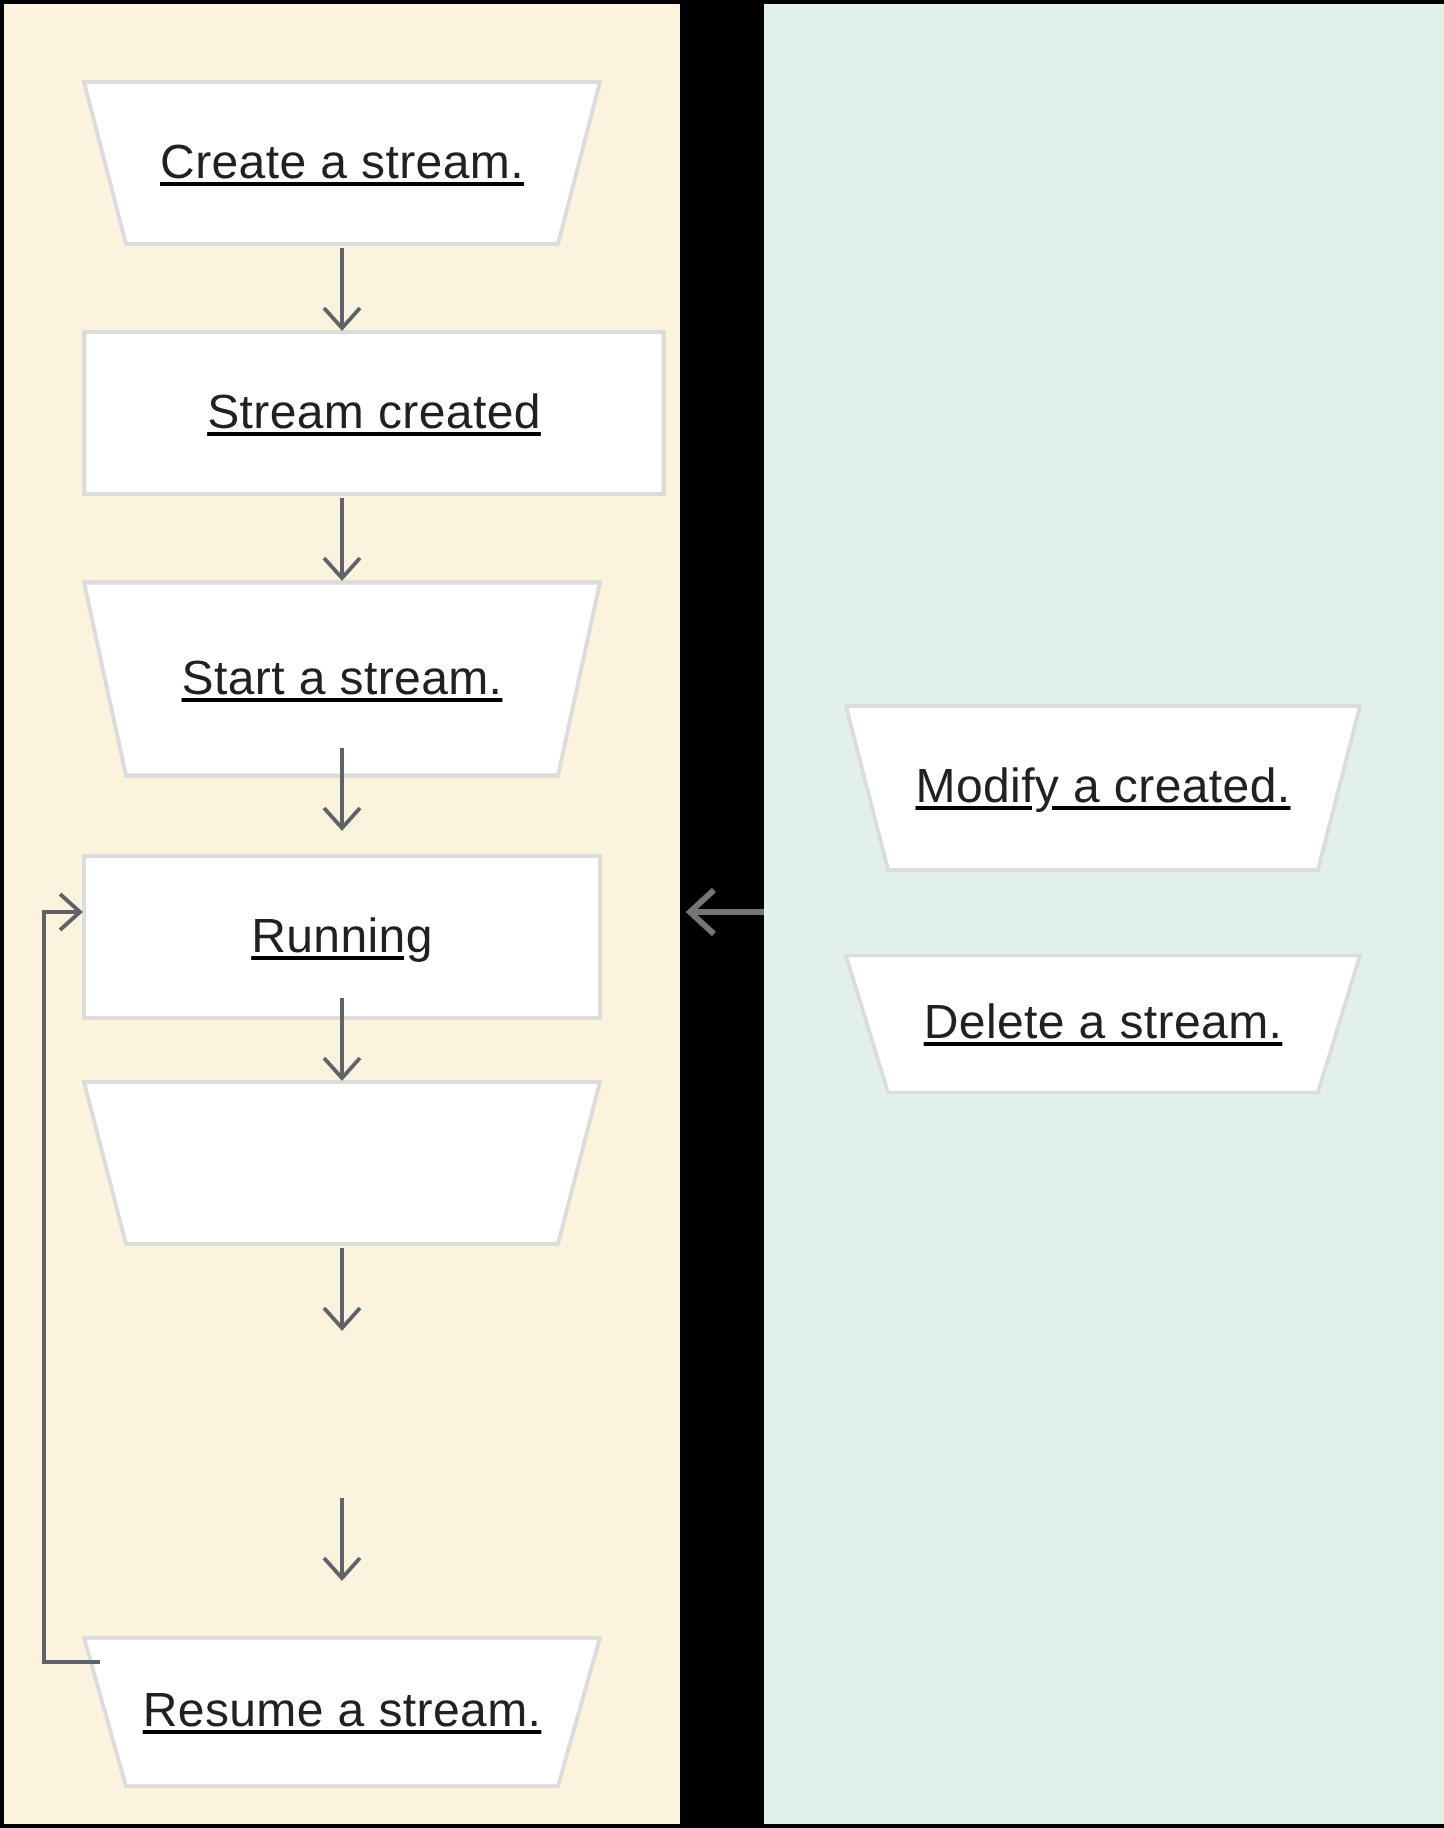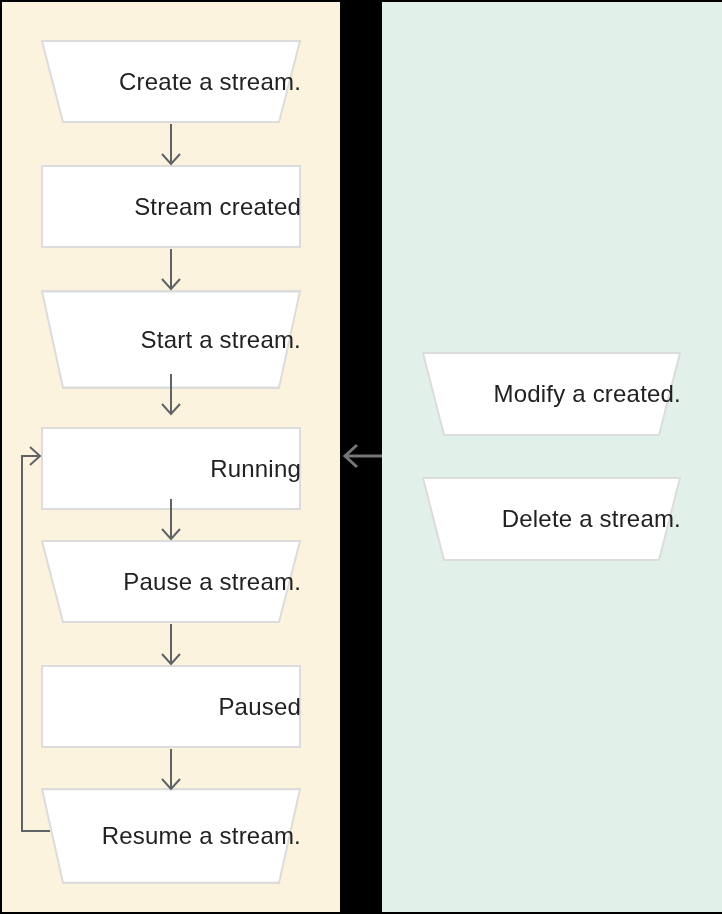--- a/index.html
+++ b/index.html
@@ -12,21 +12,22 @@
     overflow: hidden;
   }
   .panel { position: absolute; top: 2px; height: 910px; }
   .panel-left  { left: 2px;   width: 338px; background: #FBF3DD; }
   .panel-right { left: 382px; width: 340px; background: #E1F0E8; }
 
   .node {
     position: absolute;
     display: flex;
     align-items: center;
-    justify-content: flex-end;
+    justify-content: center;
+    text-decoration: underline;
   }
   .node svg.shape {
     position: absolute;
     inset: 0;
     width: 100%;
     height: 100%;
   }
   .node .label {
     position: relative;
     z-index: 1;
@@ -64,21 +65,21 @@
   <div class="panel panel-left"></div>
   <div class="panel panel-right"></div>
 
   <div class="node" style="left:41px; top:40px; width:260px; height:83px;">
     <svg class="shape" viewBox="0 0 260 83" preserveAspectRatio="none">
       <polygon points="1,1 259,1 238,82 22,82"></polygon>
       </svg>
     <span class="label">Create a stream.</span>
   </div>
 
-  <div class="node" style="left:41px; top:165px; width:260px; height:83px;">
+  <div class="node" style="left:41px; top:165px; width:292px; height:83px;">
     <svg class="shape" viewBox="0 0 260 83" preserveAspectRatio="none">
       <polygon points="1,1 259,1 259,82 1,82"></polygon>
       </svg>
     <span class="label">Stream created</span>
   </div>
 
   <div class="node" style="left:41px; top:290px; width:260px; height:99px;">
     <svg class="shape" viewBox="0 0 260 83" preserveAspectRatio="none">
       <polygon points="1,1 259,1 238,82 22,82"></polygon>
       </svg>
@@ -89,45 +90,38 @@
     <svg class="shape" viewBox="0 0 260 83" preserveAspectRatio="none">
       <polygon points="1,1 259,1 259,82 1,82"></polygon>
       </svg>
     <span class="label">Running</span>
   </div>
 
   <div class="node" style="left:41px; top:540px; width:260px; height:83px;">
     <svg class="shape" viewBox="0 0 260 83" preserveAspectRatio="none">
       <polygon points="1,1 259,1 238,82 22,82"></polygon>
       </svg>
-    <span class="label">Pause a stream.</span>
   </div>
 
-  <div class="node" style="left:41px; top:665px; width:260px; height:83px;">
-    <svg class="shape" viewBox="0 0 260 83" preserveAspectRatio="none">
-      <polygon points="1,1 259,1 259,82 1,82"></polygon>
-      </svg>
-    <span class="label">Paused</span>
-  </div>
 
-  <div class="node" style="left:41px; top:788px; width:260px; height:96px;">
+  <div class="node" style="left:41px; top:818px; width:260px; height:76px;">
     <svg class="shape" viewBox="0 0 260 83" preserveAspectRatio="none">
       <polygon points="1,1 259,1 238,82 22,82"></polygon>
       </svg>
     <span class="label">Resume a stream.</span>
   </div>
 
   <div class="node" style="left:422px; top:352px; width:259px; height:84px;">
     <svg class="shape" viewBox="0 0 259 84" preserveAspectRatio="none">
       <polygon points="1,1 258,1 237,83 22,83"></polygon>
       </svg>
     <span class="label">Modify a created.</span>
   </div>
 
-  <div class="node" style="left:422px; top:477px; width:259px; height:84px;">
+  <div class="node" style="left:422px; top:477px; width:259px; height:70px;">
     <svg class="shape" viewBox="0 0 259 84" preserveAspectRatio="none">
       <polygon points="1,1 258,1 237,83 22,83"></polygon>
       </svg>
     <span class="label">Delete a stream.</span>
   </div>
 
   <svg class="arrows" viewBox="0 0 722 914">
     <g>
       <path d="M171,124 L171,163"></path>
         <path d="M162,154 L171,164 L180,154"></path>

